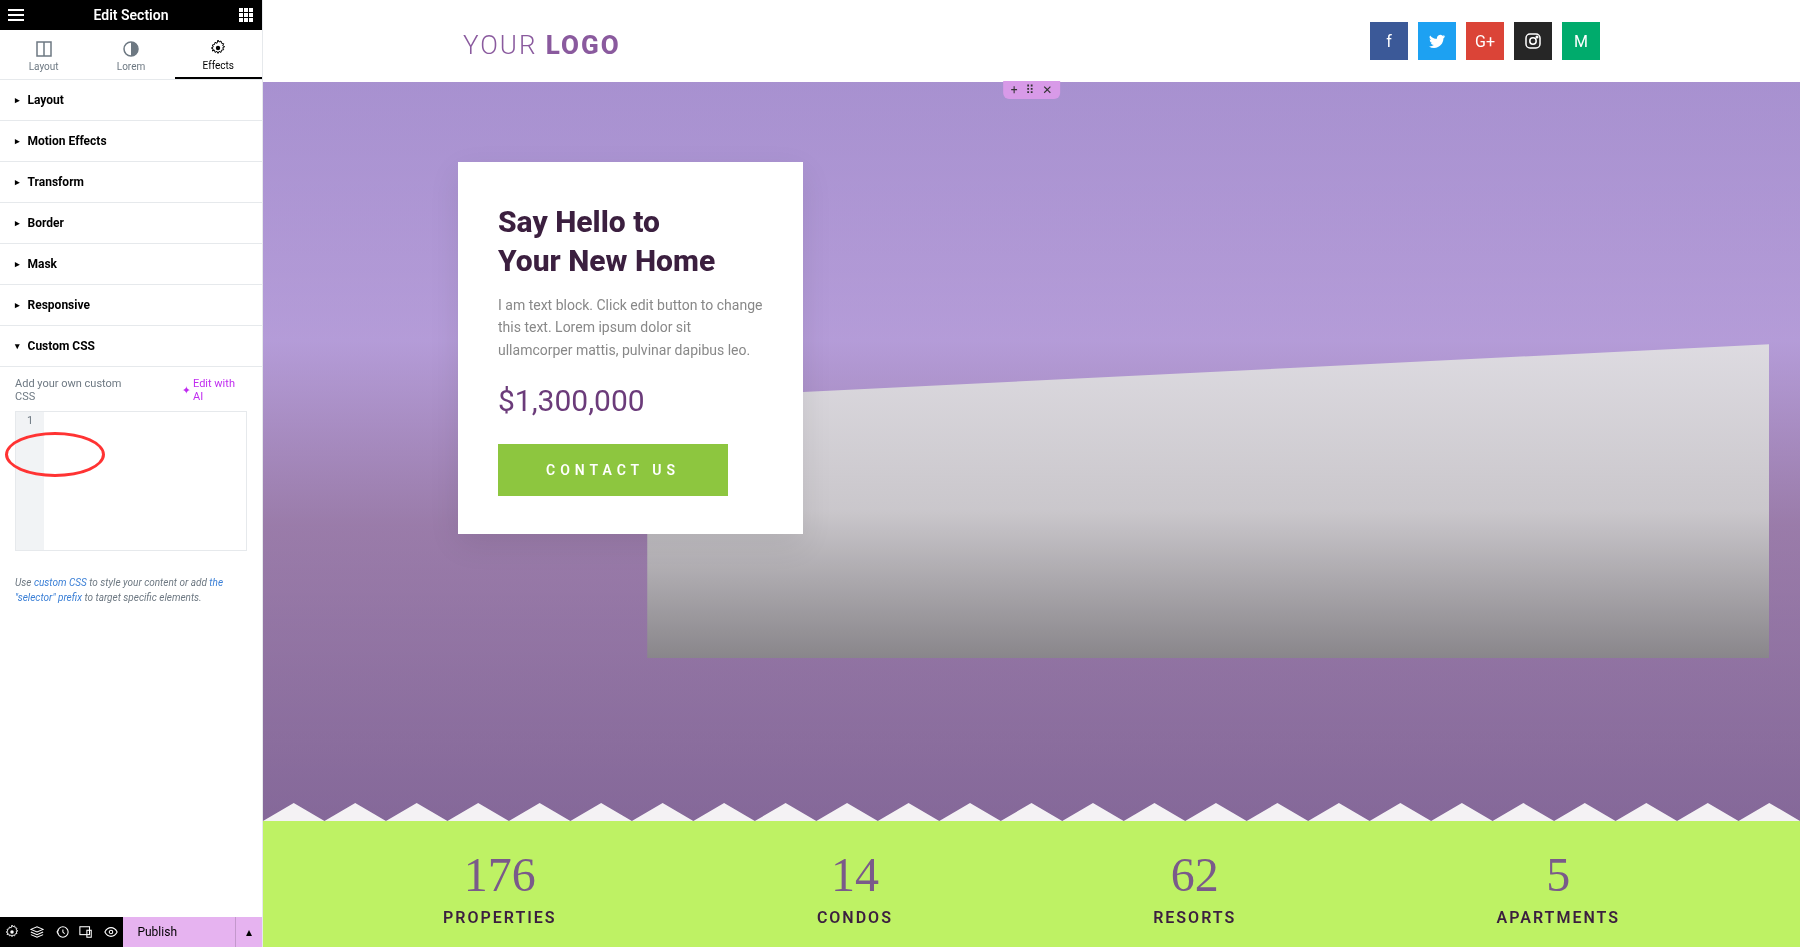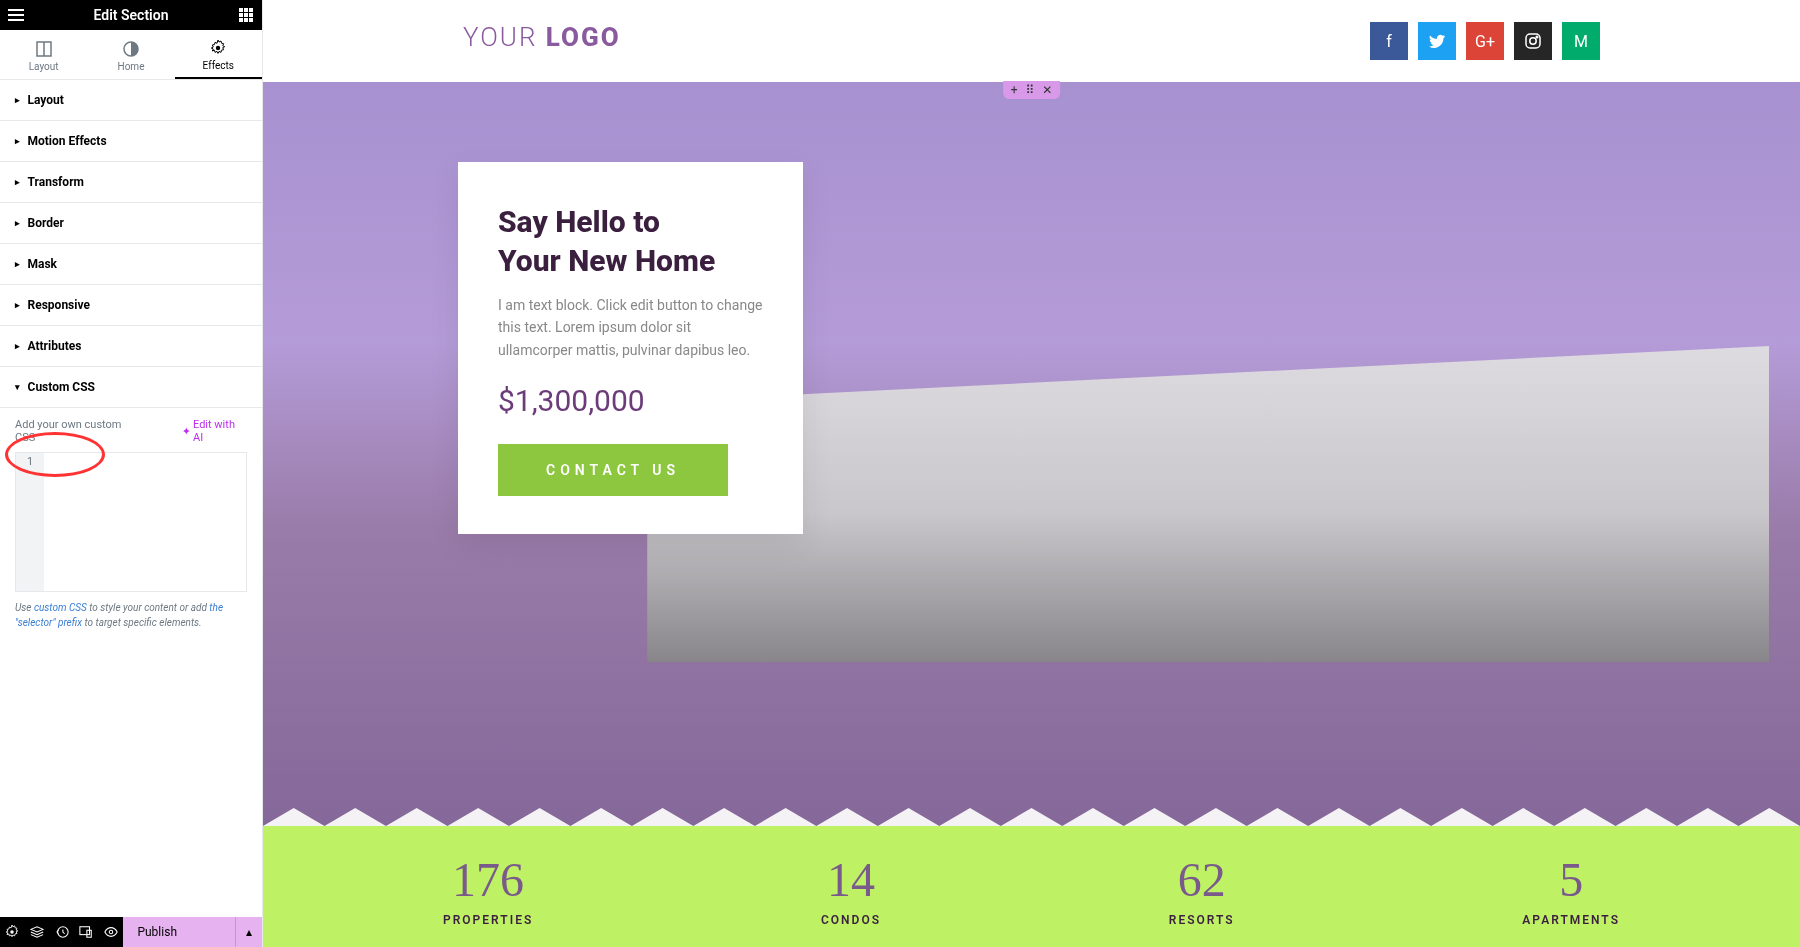--- a/index.html
+++ b/index.html
@@ -22,55 +22,55 @@
 .accordion-item.open::before { content: "▾"; }
 
 .annotation-circle { position: absolute; border: 3px solid #f33; border-radius: 50%; width: 100px; height: 45px; left: 5px; top: 432px; pointer-events: none; }
 
 .custom-css-body { padding: 10px 15px; }
 .css-head { display: flex; justify-content: space-between; align-items: center; font-size: 11px; color: #6d7882; margin-bottom: 8px; gap: 39px; }
 .edit-ai { color: #c02cf0; font-size: 11px; display: flex; align-items: center; gap: 2px; }
 .code-editor { border: 1px solid #e6e9ec; height: 140px; display: flex; background: #fff; }
 .gutter { width: 28px; background: #f1f3f5; color: #6d7882; font-size: 11px; text-align: center; padding-top: 2px; }
 .code-area { flex: 1; }
-.hint { font-size: 10px; color: #6d7882; font-style: italic; margin-top: 8px; line-height: 1.5; }
+.hint { font-size: 10px; color: #6d7882; font-style: italic; margin-top: 24px; line-height: 1.5; }
 .hint .lk { color: #3a7fd6; font-style: italic; }
 
 .sidebar-footer { display: flex; align-items: center; background: #000; color: #fff; height: 30px; }
 .footer-btn { flex: 1; display: flex; align-items: center; justify-content: center; height: 100%; cursor: pointer; }
 .footer-btn svg { width: 14px; height: 14px; }
 .publish-btn { background: #e6b3f0; color: #000; display: flex; align-items: center; height: 100%; font-size: 12px; cursor: pointer; gap: 44px; }
 .publish-label { padding: 0 14px; }
 .publish-caret { padding: 0 10px; border-left: 1px solid rgba(0,0,0,.15); height: 100%; display: flex; align-items: center; }
 
 .collapse-handle { position: absolute; left: 263px; top: 380px; width: 12px; height: 40px; background: #fff; border: 1px solid #e6e9ec; border-left: none; border-radius: 0 4px 4px 0; display: flex; align-items: center; justify-content: center; font-size: 10px; color: #6d7882; cursor: pointer; }
 
 
 .preview { flex: 1; display: flex; flex-direction: column; overflow: hidden; background: #fff; }
-.topbar { display: flex; align-items: flex-start; justify-content: space-between; padding: 22px 200px 22px 200px; background: #fff; }
+.topbar { display: flex; align-items: flex-end; justify-content: space-between; padding: 22px 200px 22px 200px; background: #fff; }
 .logo-text { font-size: 26px; letter-spacing: 2px; color: #8a5a9e; font-weight: 300; }
 .logo-text b { font-weight: 800; }
 .socials { display: flex; gap: 10px; }
 .social { width: 38px; height: 38px; display: flex; align-items: center; justify-content: center; color: #fff; cursor: pointer; }
 .fb { background: #3b5998; } .tw { background: #1da1f2; } .gp { background: #db4437; } .ig { background: #262626; } .md { background: #00ab6c; }
 
 .hero { position: relative; flex: 1; background: linear-gradient(rgba(154,102,201,.55), rgba(154,102,201,.55)), linear-gradient(180deg,#b8c5d8 0%,#d4ddea 35%,#9a9683 60%,#6b6b5f 100%); display: flex; align-items: flex-start; }
 .section-handle { position: absolute; top: -1px; left: 50%; transform: translateX(-50%); background: #d89ae8; border-radius: 0 0 6px 6px; padding: 2px 8px; display: flex; gap: 8px; font-size: 12px; color: #333; }
 .section-handle span { cursor: pointer; }
 .house { position:absolute; left:25%; right:2%; top:28%; height:50%; background: linear-gradient(180deg,#e8e8e8 0%, #cfcfcf 60%, #888 100%); clip-path: polygon(0 30%,100% 15%,100% 100%,0 100%); opacity:.9;}
 .card { position: relative; margin: 80px 0 0 195px; width: 345px; background: #fff; padding: 40px 40px 38px; box-shadow: 0 10px 30px rgba(0,0,0,.08); z-index:2;}
 .card h1 { font-size: 30px; font-weight: 800; color: #3b1f3f; line-height: 1.3; margin-bottom: 14px; }
 .card p { font-size: 14px; color: #888; line-height: 1.6; margin-bottom: 22px; }
 .price { font-size: 30px; color: #6b3b7a; font-weight: 400; margin-bottom: 26px; }
 .cta { background: #8dc63f; color: #fff; border: none; padding: 18px 48px; font-size: 14px; letter-spacing: 5px; font-weight: 600; cursor: pointer; }
 .zigzag { position: absolute; bottom: 0; left: 0; right: 0; height: 18px; background: #f4f2f4; clip-path: polygon(0 100%,2% 0,4% 100%,6% 0,8% 100%,10% 0,12% 100%,14% 0,16% 100%,18% 0,20% 100%,22% 0,24% 100%,26% 0,28% 100%,30% 0,32% 100%,34% 0,36% 100%,38% 0,40% 100%,42% 0,44% 100%,46% 0,48% 100%,50% 0,52% 100%,54% 0,56% 100%,58% 0,60% 100%,62% 0,64% 100%,66% 0,68% 100%,70% 0,72% 100%,74% 0,76% 100%,78% 0,80% 100%,82% 0,84% 100%,86% 0,88% 100%,90% 0,92% 100%,94% 0,96% 100%,98% 0,100% 100%);}
 .stats { background: #bef264; display: flex; justify-content: space-between; padding: 26px 180px 20px; }
 .stat { text-align: center; color: #7a5a8a; }
 .stat .num { font-size: 48px; font-family: Georgia, serif; font-weight: 400; }
-.stat .lbl { font-size: 12px; letter-spacing: 2px; margin-top: 6px; color: #3b1f3f; font-weight: 600; }
+.stat .lbl { font-size: 16px; letter-spacing: 2px; margin-top: 6px; color: #3b1f3f; font-weight: 600; }
 </style>
 </head>
 <body>
 
 <div class="sidebar" style="position:relative">
   <div class="sidebar-header">
     <div class="menu-icon">
       <svg viewBox="0 0 16 16" fill="#fff">
           <rect y="2" width="16" height="2"></rect>
           <rect y="7" width="16" height="2"></rect>
@@ -99,39 +99,38 @@
           <rect x="1" y="1" width="14" height="14"></rect>
           <line x1="8" y1="1" x2="8" y2="15"></line>
         </svg>
       <span>Layout</span>
     </div>
     <div class="tab">
       <svg viewBox="0 0 16 16" fill="currentColor">
           <circle cx="8" cy="8" r="7" fill="none" stroke="currentColor" stroke-width="1.5"></circle>
           <path d="M8 1 A7 7 0 0 1 8 15 Z"></path>
         </svg>
-      <span>Home</span>
+      <span>Lorem</span>
     </div>
     <div class="tab active">
       <svg viewBox="0 0 16 16" fill="currentColor">
           <circle cx="8" cy="8" r="2.2"></circle>
           <path d="M8 0l1 2 2-1 .5 2.2 2.2.5-1 2 2 1-2 1 1 2-2.2.5-.5 2.2-2-1-1 2-1-2-2 1-.5-2.2L2.3 11l1-2-2-1 2-1-1-2 2.2-.5L5 2.3l2 1z" fill="none" stroke="currentColor" stroke-width="1"></path>
         </svg>
       <span>Effects</span>
     </div>
   </div>
 
   <div class="panel-body">
     <div class="accordion-item">Layout</div>
     <div class="accordion-item">Motion Effects</div>
     <div class="accordion-item">Transform</div>
     <div class="accordion-item">Border</div>
     <div class="accordion-item">Mask</div>
     <div class="accordion-item">Responsive</div>
-    <div class="accordion-item">Attributes</div>
     <div class="accordion-item open">Custom CSS</div>
 
     <div class="custom-css-body">
       <div class="css-head">
         <span>Add your own custom CSS</span>
         <span class="edit-ai">✦ <span>Edit with AI</span></span>
       </div>
       <div class="code-editor">
         <div class="gutter">1</div>
         <div class="code-area"></div>

